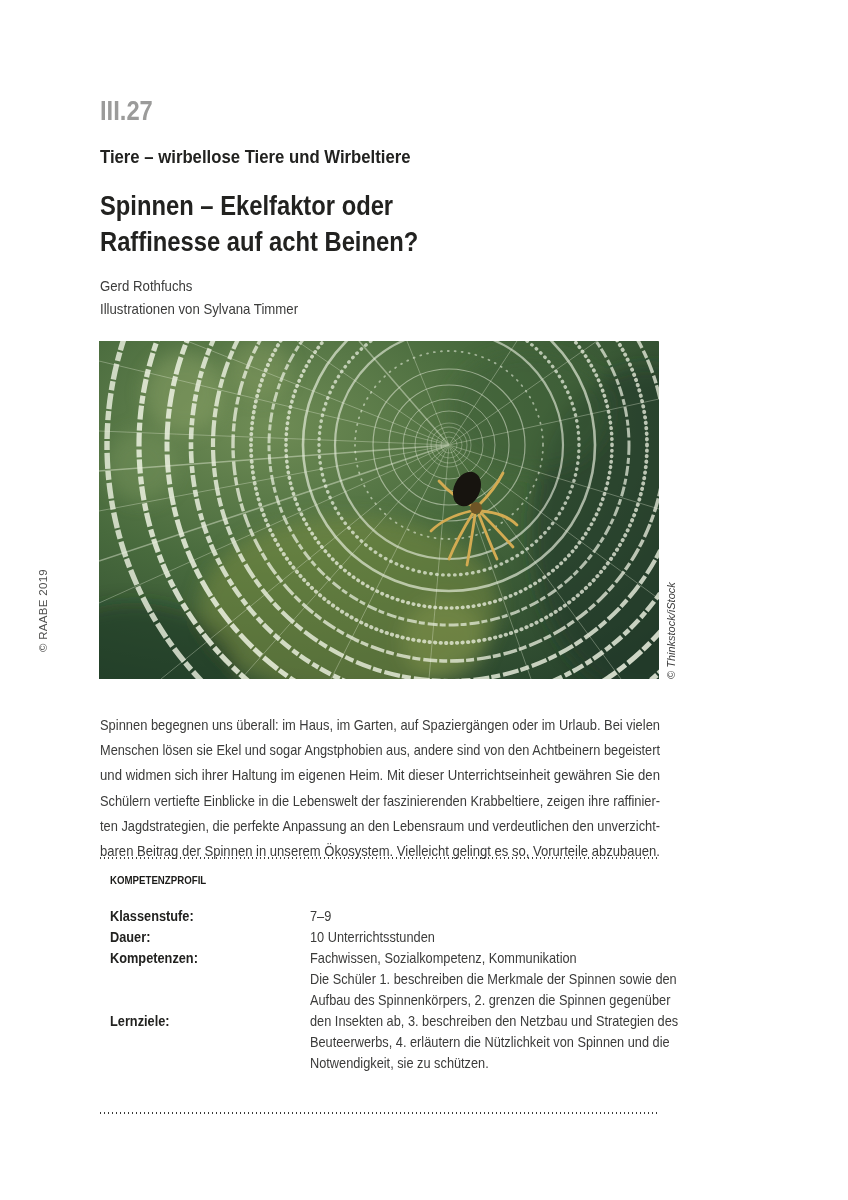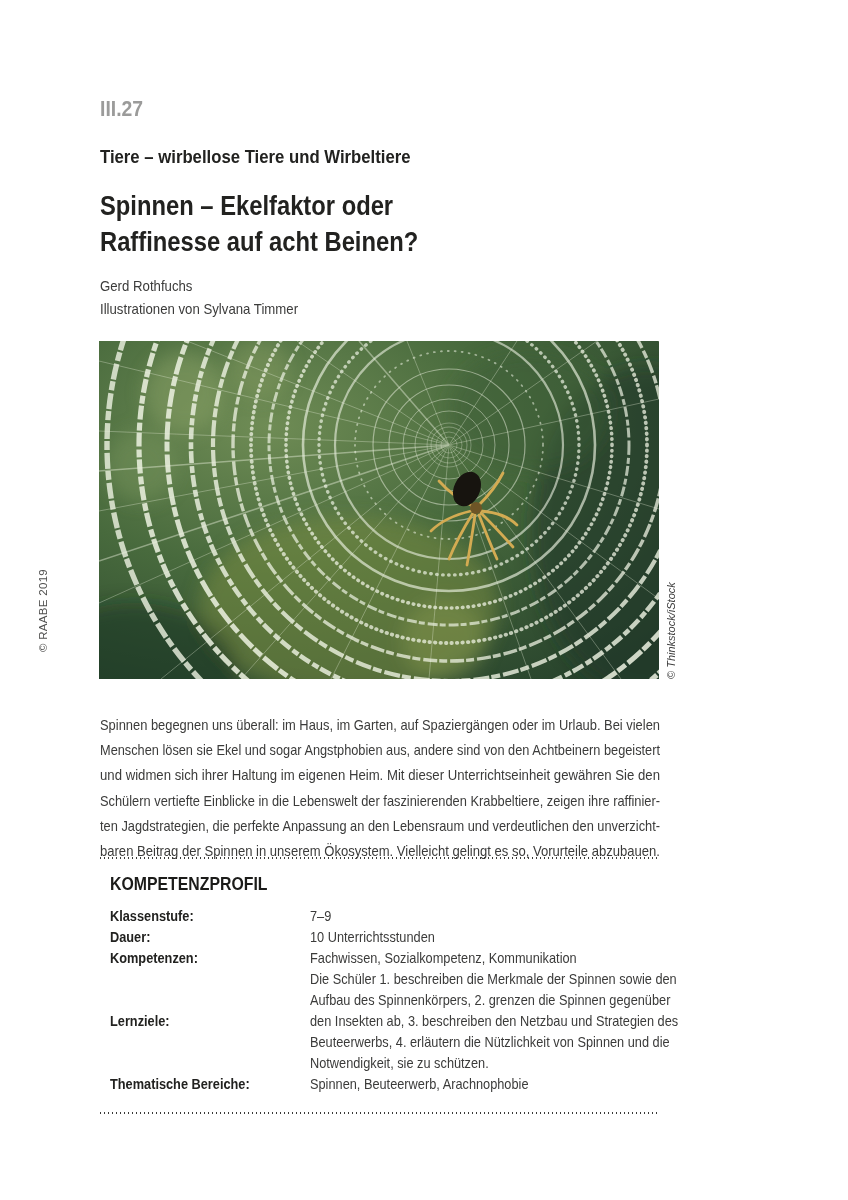--- a/index.html
+++ b/index.html
@@ -1,21 +1,21 @@
 <!DOCTYPE html>
 <html><head>
 <meta charset="utf-8">
 <style>
   html,body{margin:0;padding:0;background:#ffffff;}
   #page{position:relative;width:848px;height:1200px;background:#ffffff;overflow:hidden;
         font-family:"Liberation Sans",sans-serif;color:#3b3b3a;}
   .abs{position:absolute;}
   .condense{display:inline-block;transform:scaleX(.88);transform-origin:0 50%;white-space:nowrap;}
   
-  #section-code{left:100px;top:96px;font-size:22px;font-weight:bold;color:#9b9b9a;}
+  #section-code{left:100px;top:96px;font-size:27px;font-weight:bold;color:#9b9b9a;}
   #series-title{left:100px;top:146px;font-size:19px;font-weight:bold;color:#222220;}
   #main-title{left:100px;top:188px;font-size:27px;font-weight:bold;color:#222220;line-height:36px;}
   #authors{left:100px;top:274px;font-size:15px;line-height:23px;color:#3b3b3a;}
   
   #photo{left:99px;top:341px;width:560px;height:338px;}
   #photo svg{display:block;width:560px;height:338px;}
   
   #copyright-raabe{left:37px;top:652px;width:110px;transform-origin:0 0;transform:rotate(-90deg);
         font-size:11.5px;color:#4f4f4e;letter-spacing:.3px;}
   #photo-credit{left:665px;top:679px;width:338px;transform-origin:0 0;transform:rotate(-90deg);
@@ -23,21 +23,21 @@
   
   #intro{left:100px;top:704px;width:560px;font-size:15px;color:#3b3b3a;margin-top:8px;}
   #intro > div{height:25.2px;line-height:25.2px;white-space:nowrap;}
   #intro span{display:inline-block;transform-origin:0 50%;}
   
   .dotted-rule{height:2px;width:558px;left:100px;
         background:repeating-linear-gradient(to right,#3a3a38 0 1.4px,transparent 1.4px 4px);}
   #rule-top{top:857px;}
   #rule-bottom{top:1112px;}
   
-  #kp-heading{left:110px;top:874px;font-size:18px;font-weight:bold;color:#1b1b19;}
+  #kp-heading{left:110px;top:874px;font-size:11px;font-weight:bold;color:#1b1b19;}
   #kp-table{left:110px;top:906px;width:560px;font-size:14.5px;color:#3b3b3a;}
   .kp-row{display:flex;align-items:center;}
   .kp-label{width:158px;flex:0 0 158px;font-weight:bold;color:#222220;line-height:21px;}
   .kp-value{flex:1;line-height:21px;margin-left:42px;}
   .val-lines > div{line-height:21px;white-space:nowrap;}
   .val-lines span{display:inline-block;transform:scaleX(.88);transform-origin:0 50%;}
 </style>
 </head>
 <body>
 
@@ -182,21 +182,17 @@
     <div class="kp-row">
       <div class="kp-label"><span class="condense">Lernziele:</span></div>
       <div class="kp-value val-lines">
           <div><span class="line-inner">Die Schüler 1. beschreiben die Merkmale der Spinnen sowie den</span></div>
           <div><span class="line-inner">Aufbau des Spinnenkörpers, 2. grenzen die Spinnen gegenüber</span></div>
           <div><span class="line-inner">den Insekten ab, 3. beschreiben den Netzbau und Strategien des</span></div>
           <div><span class="line-inner">Beuteerwerbs, 4. erläutern die Nützlichkeit von Spinnen und die</span></div>
           <div><span class="line-inner">Notwendigkeit, sie zu schützen.</span></div>
         </div>
     </div>
-    <div class="kp-row">
-      <div class="kp-label"><span class="condense">Thematische Bereiche:</span></div>
-      <div class="kp-value"><span class="condense">Spinnen, Beuteerwerb, Arachnophobie</span></div>
-    </div>
   </div>
 
   <div class="abs dotted-rule" id="rule-bottom"></div>
 
 </div>
 
 </body></html>

